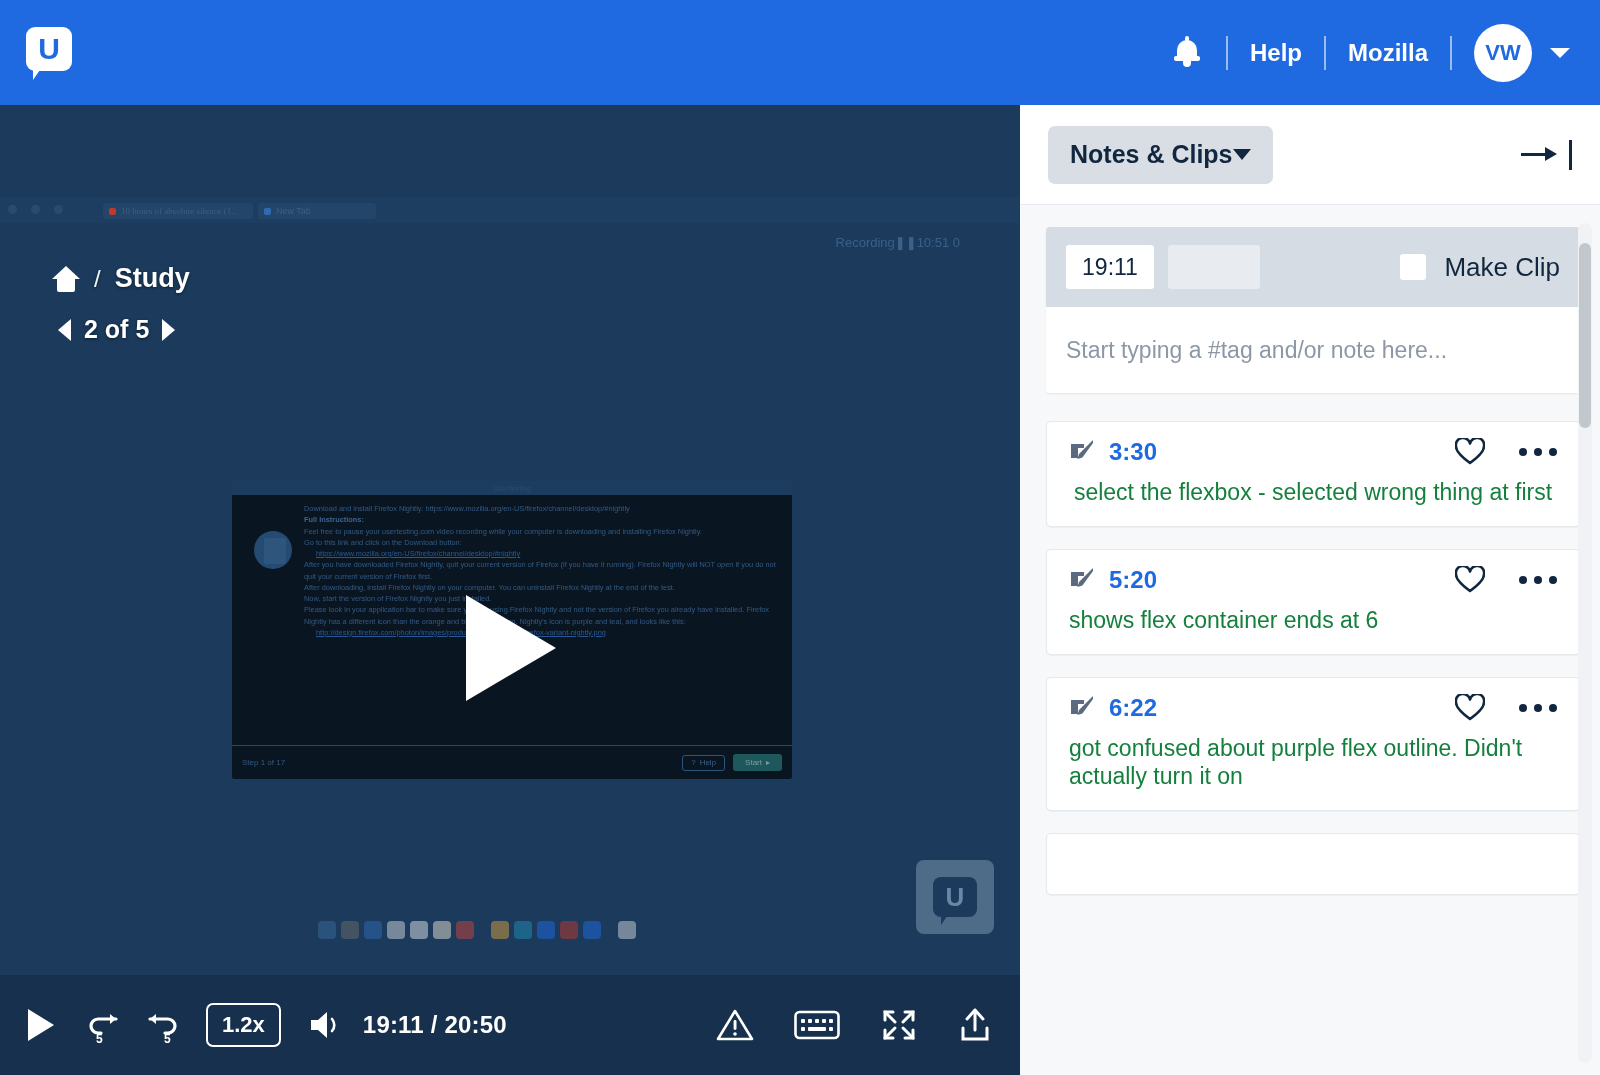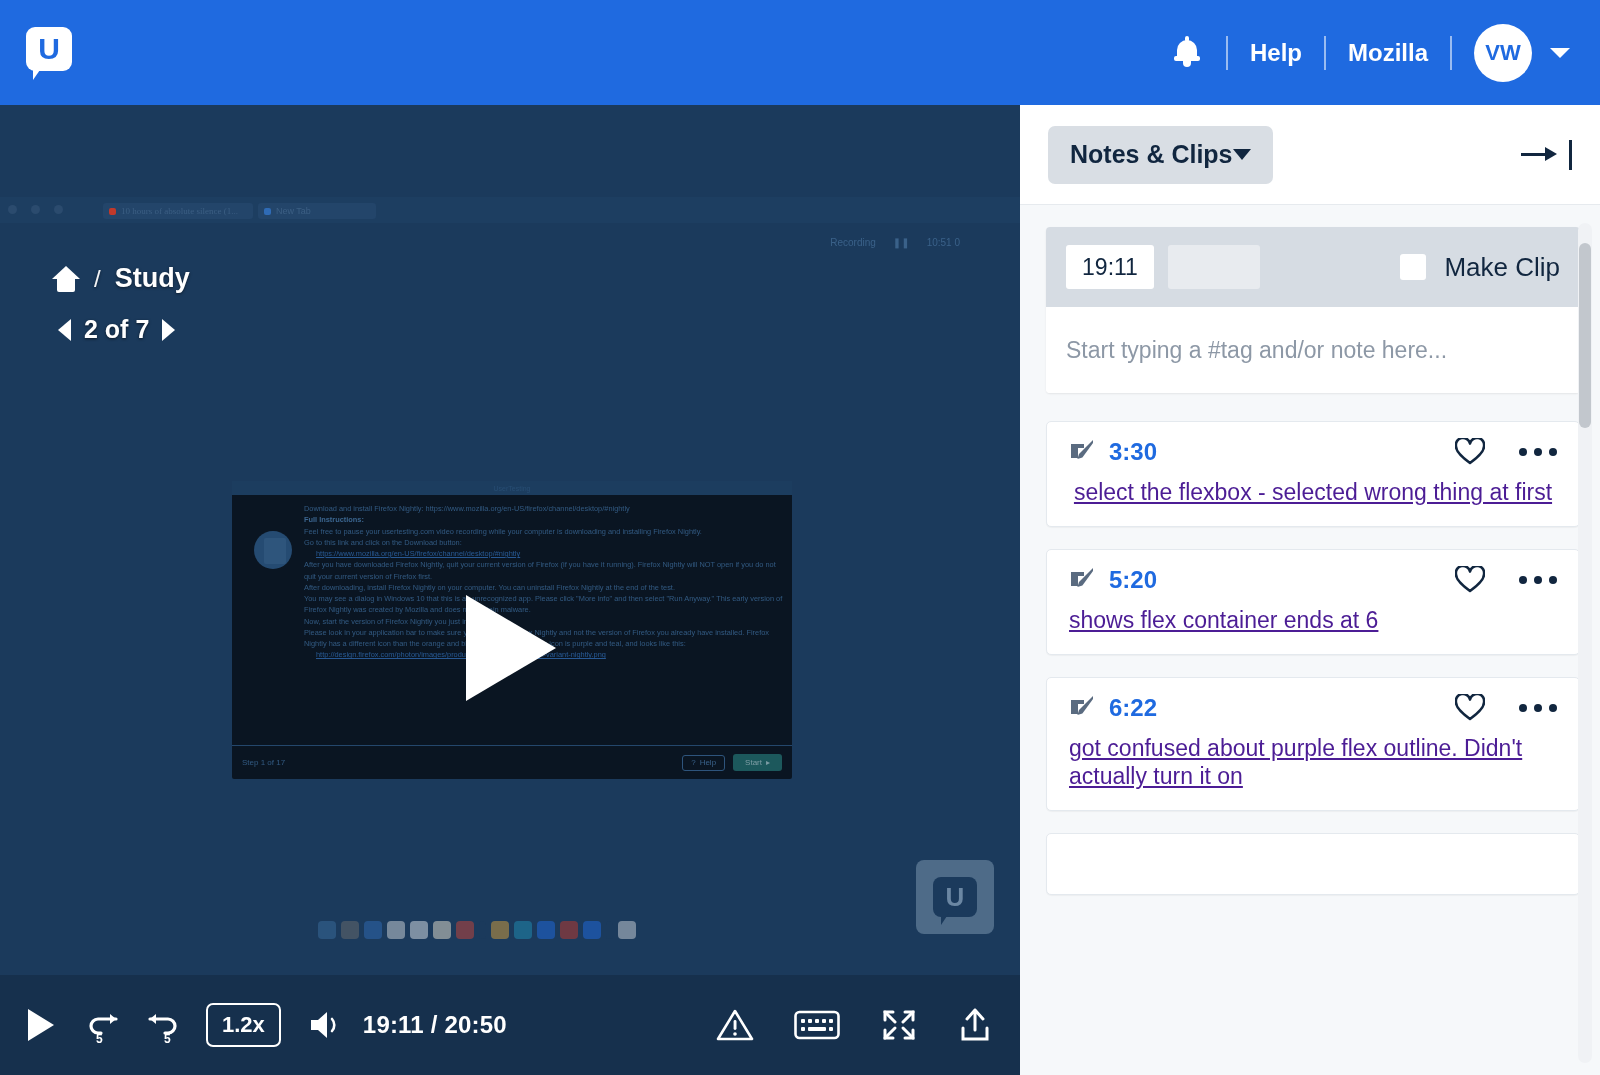--- a/index.html
+++ b/index.html
@@ -90,21 +90,21 @@
   }
   .vb-tab {
     position:absolute; top:98px; height:16px; border-radius:3px;
     background:#23456a; color:#3c5f84; font-size:9px;
     display:flex; align-items:center; padding:0 6px; gap:5px; white-space:nowrap;
     overflow:hidden;
   }
   .vb-tab .fav { width:7px;height:7px;border-radius:2px; flex:none; }
   .vb-right {
     position:absolute; right:60px; top:128px; height:18px;
-    display:flex; align-items:center; gap:17px; color:#3a6189; font-size:10px;
+    display:flex; align-items:center; gap:0; color:#3a6189; font-size:13px;
   }
 
   
   #inner-card {
     position:absolute; left:232px; top:376px; width:560px; height:298px;
     background:#000000; opacity:.62;
     border-radius:2px;
   }
   #inner-card .ic-titlebar {
     height:14px; background:#1e3f61;
@@ -286,22 +286,22 @@
     box-shadow:0 1px 1px rgba(0,0,0,.04);
   }
   .note-head { display:flex; align-items:center; }
   .pen-ico { width:26px;height:26px; position:relative; margin-right:14px; flex:none;}
   .note-time { color:#1f6ae0; font-size:24px; font-weight:700; cursor:pointer;text-align:center;}
   .note-actions { margin-left:auto; display:flex; align-items:center; gap:34px; }
   .heart-ico { width:30px;height:28px; cursor:pointer;}
   .dots-ico { display:flex; gap:7px; cursor:pointer;}
   .dots-ico i { width:8px;height:8px;border-radius:50%;background:#11263f;display:block;}
   .note-text {
-    margin-top:12px; font-size:23px; color:#4c1d95; line-height:1.22;
-    text-align:center; word-wrap:break-word;text-decoration:underline;
+    margin-top:12px; font-size:23px; color:#15803d; line-height:1.22;
+    text-align:center; word-wrap:break-word;
   }
   .note-text.left { text-align:left; }
 
   #rp-scrollbar {
     position:absolute; right:8px; top:18px; width:14px; height:840px;
     background:#f0f2f5; border-radius:7px;
   }
   #rp-thumb { position:absolute; left:1px; top:20px; width:12px; height:185px; background:#c2c7cd; border-radius:6px; cursor:pointer;}
 </style>
 </head>
@@ -362,21 +362,20 @@
       <div class="ic-body">
         <div id="ic-icon"></div>
         <div id="ic-text">
           <div><span>Download and install Firefox Nightly: https://www.mozilla.org/en-US/firefox/channel/desktop/#nightly</span></div>
           <div><b>Full Instructions:</b></div>
           <div><span>Feel free to pause your usertesting.com video recording while your computer is downloading and installing Firefox Nightly.</span></div>
           <div><span>Go to this link and click on the Download button:</span></div>
           <div><span class="lnk">https://www.mozilla.org/en-US/firefox/channel/desktop/#nightly</span></div>
           <div><span>After you have downloaded Firefox Nightly, quit your current version of Firefox (if you have it running). Firefox Nightly will NOT open if you do not quit your current version of Firefox first.</span></div>
           <div><span>After downloading, install Firefox Nightly on your computer. You can uninstall Firefox Nightly at the end of the test.</span></div>
-          <div><span>You may see a dialog in Windows 10 that this is an unrecognized app. Please click "More info" and then select "Run Anyway." This early version of Firefox Nightly was created by Mozilla and does not contain malware.</span></div>
           <div><span>Now, start the version of Firefox Nightly you just installed.</span></div>
           <div><span>Please look in your application bar to make sure you are using Firefox Nightly and not the version of Firefox you already have installed. Firefox Nightly has a different icon than the orange and blue Firefox icon. Nightly's icon is purple and teal, and looks like this:</span></div>
           <div><span class="lnk">http://design.firefox.com/photon/images/product-identity-assets/firefox-variant-nightly.png</span></div>
         </div>
       </div>
       <div class="ic-footer">
         <div class="ic-step">Step 1 of 17</div>
         <div class="ic-help">
           <span>?</span>
           <span>Help</span>
@@ -420,21 +419,21 @@
     <div class="home-ico">
         <div class="roof"></div>
         <div class="base"></div>
       </div>
     <div class="bc-slash">/</div>
     <div class="bc-title">Study</div>
   </div>
 
   <div id="pager">
     <div class="tri-l"></div>
-    <div id="pager-label">2 of 7</div>
+    <div id="pager-label">2 of 5</div>
     <div class="tri-r"></div>
   </div>
 
   <div id="timeline-wrap">
     <div id="markers">
         <span style="left: 21px;"></span>
         <span style="left: 114px;"></span>
         <span style="left: 177px;"></span>
         <span style="left: 292px;"></span>
         <span style="left: 415px;"></span>

